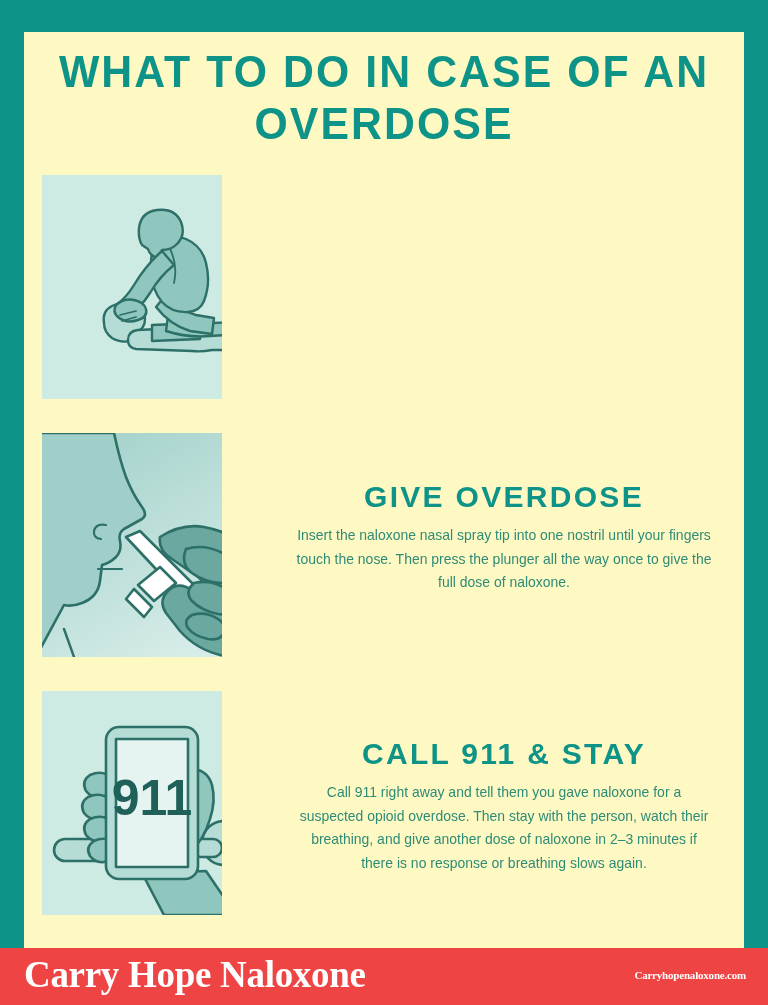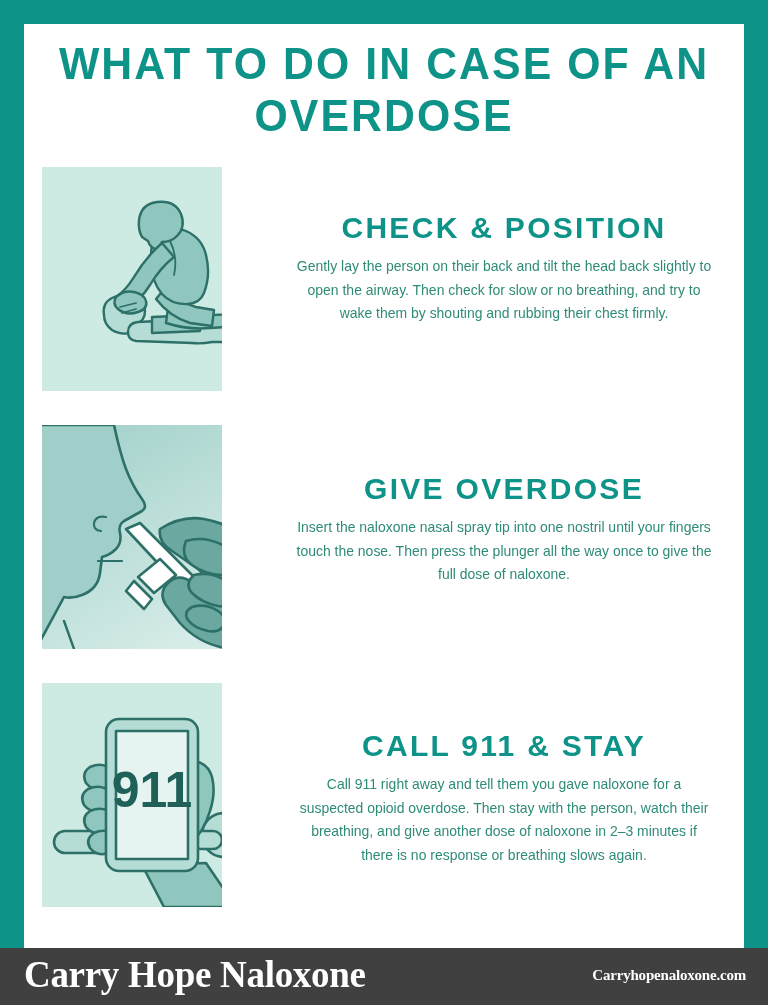--- a/index.html
+++ b/index.html
@@ -16,24 +16,24 @@
     width: 768px;
     height: 1005px;
     background: #0d9387;
     overflow: hidden;
   }
 
   
   .card {
     position: absolute;
     left: 24px;
-    top: 24px;
+    top: 32px;
     width: 720px;
     height: 924px;
-    background: #ffffff;
+    background: #fef9c3;
   }
 
   
   .title {
     position: absolute;
     left: 0;
     top: 14px;
     width: 720px;
     text-align: center;
     color: #0d9387;
@@ -98,21 +98,21 @@
     transform-origin: 50% 0;
   }
 
   
   .footer {
     position: absolute;
     left: 0;
     bottom: 0;
     width: 768px;
     height: 57px;
-    background: #404040;
+    background: #ef4444;
     display: flex;
     align-items: center;
   }
   .brand {
     position: absolute;
     left: 24px;
     top: 3px;
     color: #ffffff;
     font-family: "Liberation Serif", serif;
     font-weight: bold;
@@ -120,21 +120,21 @@
     line-height: 48px;
     letter-spacing: -0.3px;
   }
   .site {
     position: absolute;
     right: 22px;
     top: 16px;
     color: #ffffff;
     font-family: "Liberation Serif", serif;
     font-weight: bold;
-    font-size: 15px;
+    font-size: 11px;
     line-height: 22px;
     letter-spacing: -0.2px;
   }
 </style>
 </head>
 <body>
 
 <div class="poster">
 
   <div class="card">
@@ -163,24 +163,20 @@
             <path d="M120 76 q-16 14 -28 34 q-8 13 -18 20 l10 12 q14 -8 24 -24 q10 -17 24 -28z" fill="#8fc6bd"></path>
 
             <path d="M74 130 q8 -7 18 -5 q10 2 12 9 q2 8 -8 11 q-12 4 -20 -3 q-6 -5 -2 -12z" fill="#8fc6bd"></path>
             <path d="M78 140 l16 -4 M80 146 l14 -4" stroke-width="1.8" fill="none"></path>
 
             <path d="M128 74 q8 16 4 34" stroke-width="1.8" fill="none"></path>
           </g>
         </svg>
       </div>
 
-      <div class="step-text">
-        <div class="step-heading">CHECK &amp; POSITION</div>
-        <div class="step-body">Gently lay the person on their back and tilt the head back slightly to open the airway. Then check for slow or no breathing, and try to wake them by shouting and rubbing their chest firmly.</div>
-      </div>
     </div>
 
     <div class="step step-2">
 
       <div class="panel">
         <svg viewBox="0 0 224 224" xmlns="http://www.w3.org/2000/svg">
           <defs>
             <linearGradient id="g2" x1="0" y1="0" x2="0.6" y2="1">
               <stop offset="0" stop-color="#9fcfc8"></stop>
               <stop offset="1" stop-color="#d6ece8"></stop>

